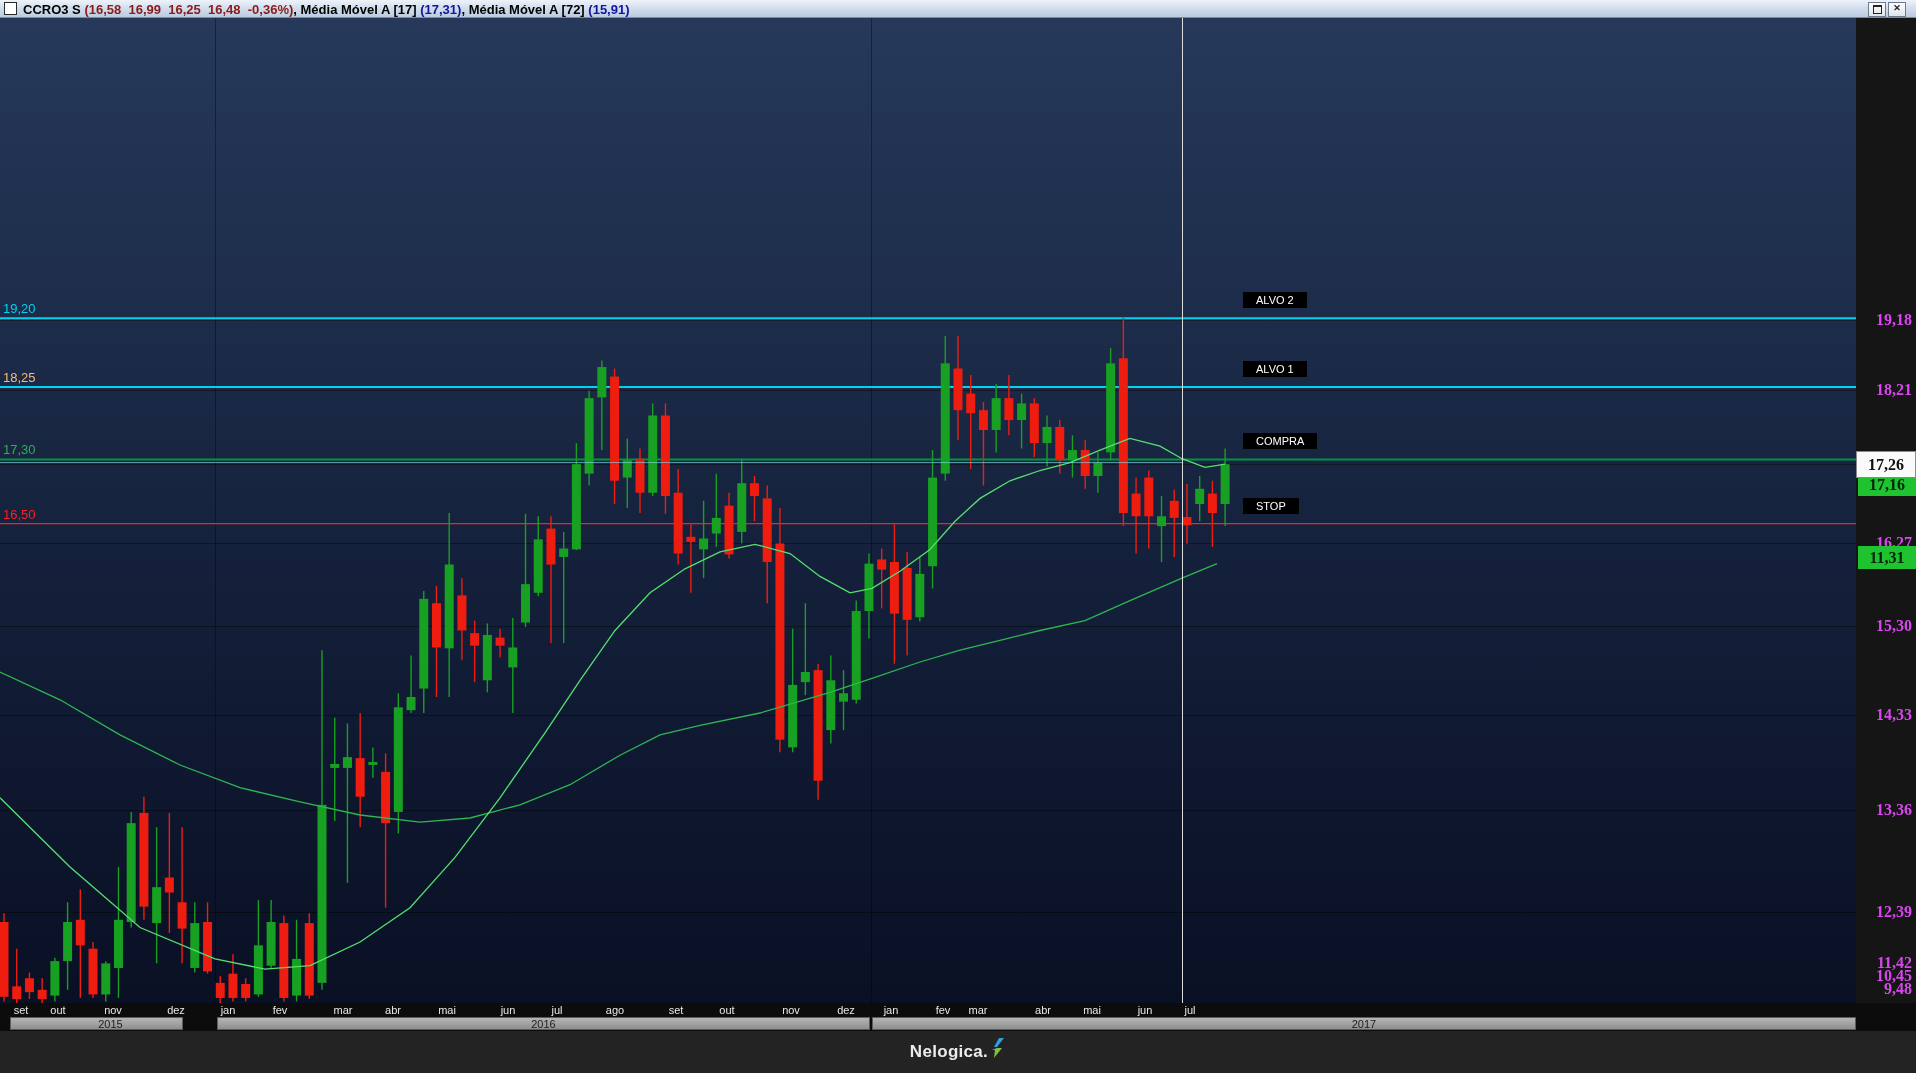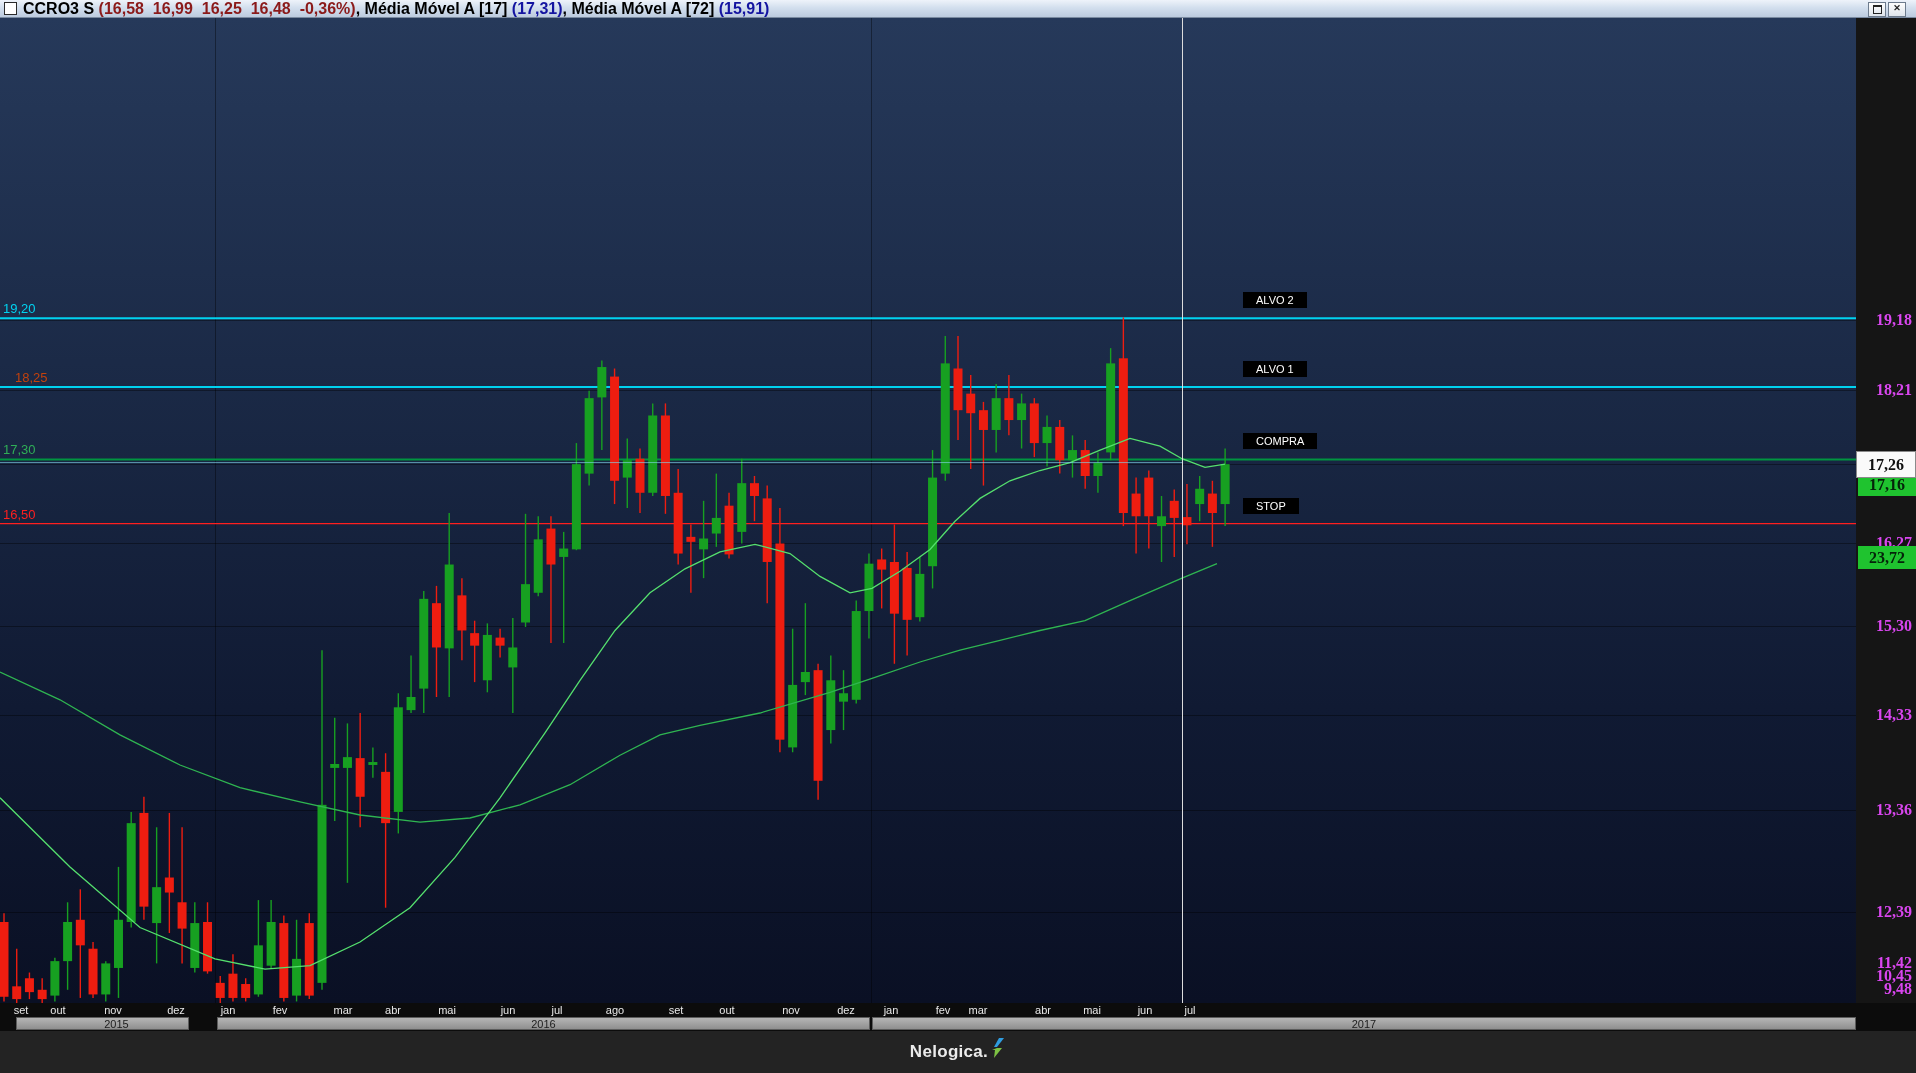--- a/index.html
+++ b/index.html
@@ -3,21 +3,21 @@
 <meta charset="utf-8">
 <style>
   html,body{margin:0;padding:0;background:#000;}
   #app{position:relative;width:1916px;height:1073px;overflow:hidden;background:#000;
        font-family:"Liberation Sans",sans-serif;}
   
   #titlebar{position:absolute;left:0;top:0;width:1916px;height:17px;z-index:40;
     background:linear-gradient(180deg,#eef3fa 0%,#d3dfee 45%,#bccbdf 100%);
     border-bottom:1px solid #7a8aa0;display:flex;align-items:center;white-space:pre;}
   #win-icon{width:11px;height:11px;margin:0 6px 0 4px;background:#fff;border:1px solid #2a2a2a;flex:0 0 auto;}
-  .tseg{font-size:16px;font-weight:bold;line-height:17px;}
+  .tseg{font-size:13px;font-weight:bold;line-height:17px;}
   #winbtns{position:absolute;right:10px;top:2px;display:flex;gap:2px;}
   .wbtn{width:16px;height:13px;background:linear-gradient(#fdfdfd,#dfe5ec);border:1px solid #6d7b8d;
         font-size:9px;line-height:11px;text-align:center;color:#222;font-weight:bold;}
   .wbtn .maxbox{display:block;width:7px;height:6px;margin:2px auto 0;border:1px solid #222;border-top-width:2px;}
   
   #chartbg{position:absolute;left:0;top:17px;width:1856px;height:986px;
     background:linear-gradient(180deg,#26395a 0%,#1b2a47 35%,#101a33 70%,#0a1024 100%);}
   #plot-svg{position:absolute;left:0;top:0;z-index:5;}
   .lvl-label{position:absolute;font-size:13px;z-index:8;left:3px;}
   .namebox{position:absolute;background:#000;color:#fff;font-size:11px;padding:2px 13px;z-index:9;white-space:nowrap;}
@@ -265,42 +265,42 @@
         <path d="M0,672.0 L60,699.8 L120,734.9 L180,765.0 L240,787.7 L300,801.8 L360,815.0 L420,822.1 L470,818.0 L520,804.8 L570,784.7 L620,755.2 L660,734.9 L700,725.3 L760,713.0 L830,692.3 L872,678.4 L920,662.0 L960,650.2 L1000,640.3 L1040,630.5 L1085,620.7 L1130,600.6 L1182,578.1 L1217,563.7" fill="none" stroke="#2fb551" stroke-width="1.3"></path>
         <path d="M0,797.8 L70,866.9 L140,927.5 L215,958.9 L265,969.1 L310,965.7 L360,942.0 L410,907.7 L455,857.4 L500,797.8 L545,732.9 L580,680.3 L615,630.5 L650,592.8 L685,568.8 L720,551.9 L755,544.3 L790,553.6 L820,576.4 L850,592.8 L872,588.4 L900,571.3 L930,549.4 L955,521.2 L980,498.4 L1010,480.8 L1040,470.5 L1070,462.6 L1100,450.1 L1130,438.4 L1160,446.2 L1182,458.7 L1205,467.3 L1225,464.2" fill="none" stroke="#55e06e" stroke-width="1.3"></path>
         <line x1="0" y1="462.58087425143776" x2="1182" y2="462.58087425143776" stroke="rgba(130,215,235,0.65)" stroke-width="1"></line>
         <line x1="1182.5" y1="17" x2="1182.5" y2="1003" stroke="#dcdcdc" stroke-width="1"></line>
       </g>
     </svg>
 
   <div id="overlays">
       <span class="lvl-label" style="top: 301.142px; color: rgb(0, 210, 240);">19,20</span>
       <span class="namebox" style="left: 1243px; top: 292.142px;">ALVO 2</span>
-      <span class="lvl-label" style="top: 369.952px; color: #c2410c; margin-left: 12px;">18,25</span>
+      <span class="lvl-label" style="top: 369.952px; color: #fdba74;">18,25</span>
       <span class="namebox" style="left: 1243px; top: 360.952px;">ALVO 1</span>
       <span class="lvl-label" style="top: 442.442px; color: rgb(47, 174, 87);">17,30</span>
       <span class="namebox" style="left: 1243px; top: 433.442px;">COMPRA</span>
       <span class="lvl-label" style="top: 506.643px; color: rgb(255, 31, 31);">16,50</span>
       <span class="namebox" style="left: 1243px; top: 497.643px;">STOP</span>
     </div>
 
   <div id="axis">
       <span class="tick" style="top: 302.555px;">19,18</span>
       <span class="tick" style="top: 372.927px;">18,21</span>
       <span class="tick" style="top: 525.678px;">16,27</span>
       <span class="tick" style="top: 609.032px;">15,30</span>
       <span class="tick" style="top: 697.846px;">14,33</span>
       <span class="tick" style="top: 792.888px;">13,36</span>
       <span class="tick" style="top: 895.098px;">12,39</span>
       <span class="tick" style="top: 946px;">11,42</span>
       <span class="tick" style="top: 959px;">10,45</span>
       <span class="tick" style="top: 972px;">9,48</span>
       <span class="tag green" style="top: 457px; height: 22px; line-height: 22px;">17,16</span>
       <span class="tag white" style="top: 434px; height: 25px; line-height: 25px;">17,26</span>
-      <span class="tag green" style="top: 529px; height: 23px; line-height: 23px;">23,72</span>
+      <span class="tag green" style="top: 529px; height: 23px; line-height: 23px;">11,31</span>
     </div>
 
   <div id="months">
       <span class="mon" style="left: 21px;">set</span>
       <span class="mon" style="left: 58px;">out</span>
       <span class="mon" style="left: 113px;">nov</span>
       <span class="mon" style="left: 176px;">dez</span>
       <span class="mon" style="left: 228px;">jan</span>
       <span class="mon" style="left: 280px;">fev</span>
       <span class="mon" style="left: 343px;">mar</span>
@@ -315,21 +315,21 @@
       <span class="mon" style="left: 846px;">dez</span>
       <span class="mon" style="left: 891px;">jan</span>
       <span class="mon" style="left: 943px;">fev</span>
       <span class="mon" style="left: 978px;">mar</span>
       <span class="mon" style="left: 1043px;">abr</span>
       <span class="mon" style="left: 1092px;">mai</span>
       <span class="mon" style="left: 1145px;">jun</span>
       <span class="mon" style="left: 1190px;">jul</span>
     </div>
   <div id="yearbar">
-      <span class="yearseg" style="left: 16px; width: 173px; padding-left: 28px;">2015</span>
+      <span class="yearseg" style="left: 10px; width: 173px; padding-left: 28px;">2015</span>
       <span class="yearseg" style="left: 217px; width: 653px;">2016</span>
       <span class="yearseg" style="left: 872px; width: 984px;">2017</span>
     </div>
 
   <div id="footer">
     <div id="logo">
       <span>Nelogica.</span>
       <svg width="16" height="20" viewBox="0 0 16 20">
         <polygon points="9,0 14,0 7,9 4,9" fill="#2f9de0"></polygon>
         <polygon points="7,10 12,10 4,20 5,12 2,12" fill="#7dc243"></polygon>

